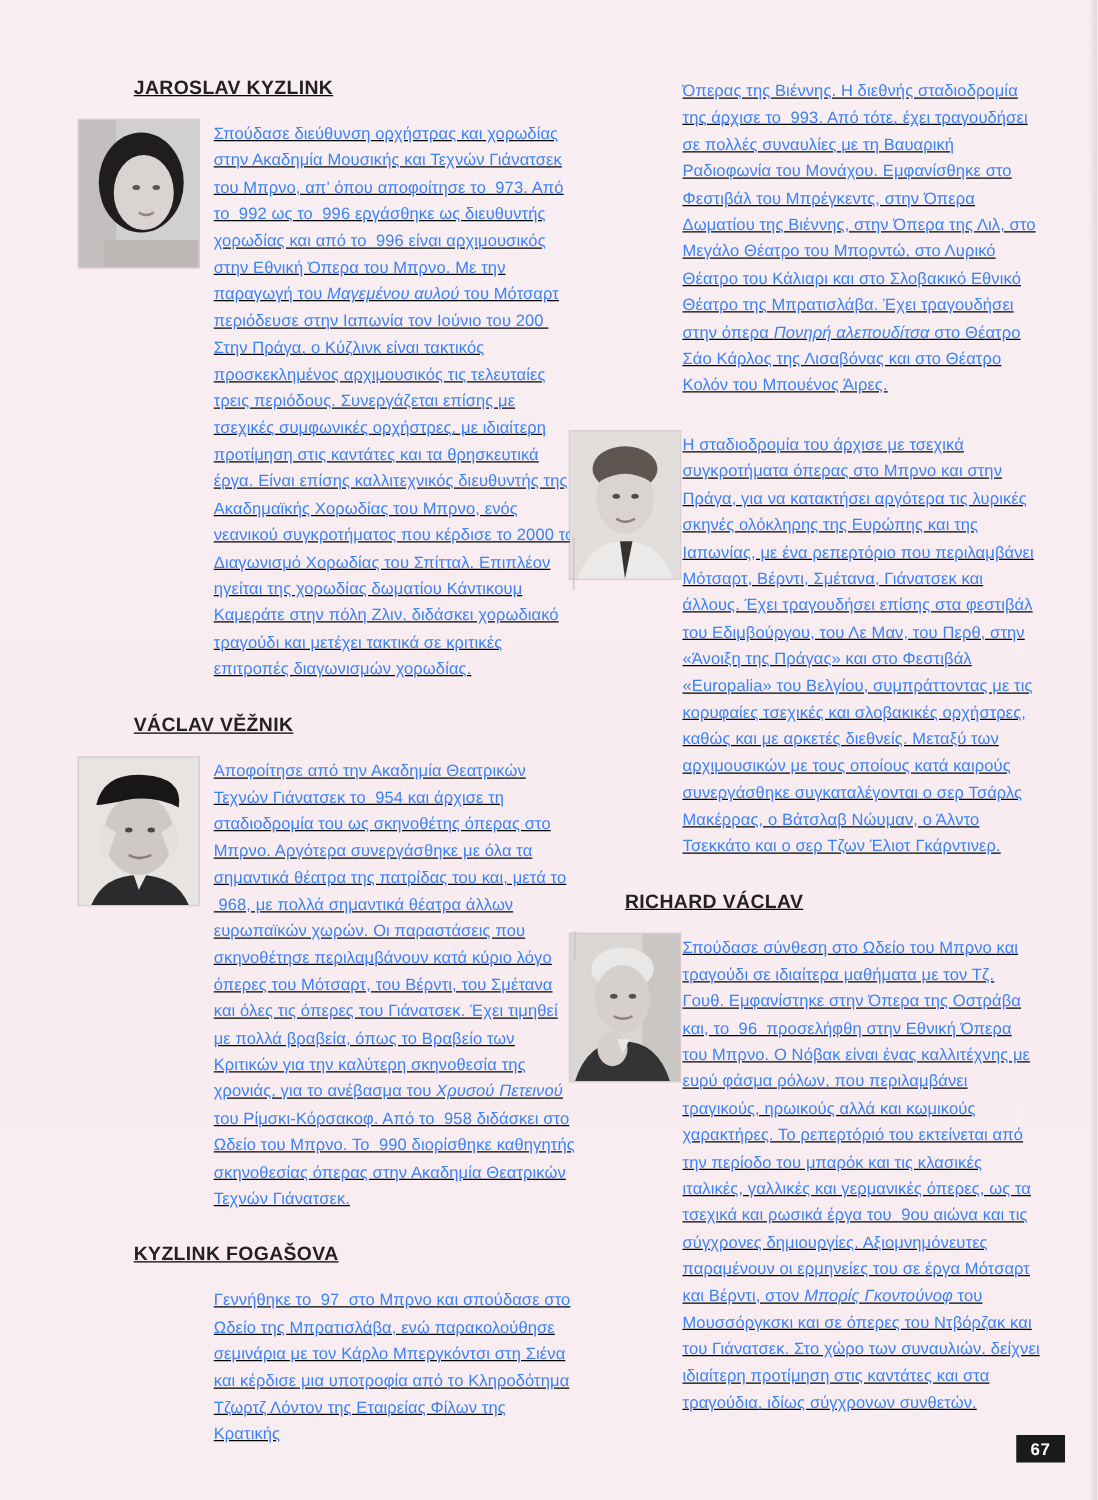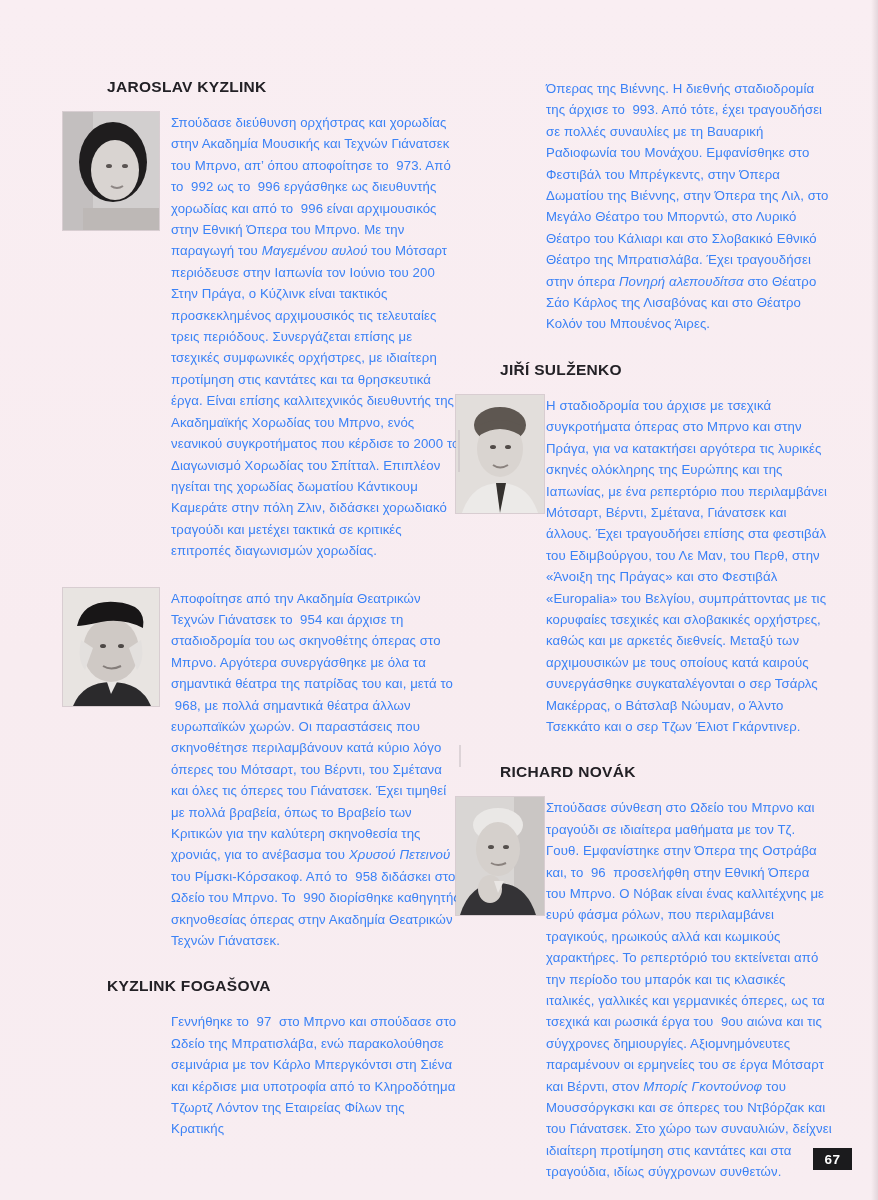--- a/index.html
+++ b/index.html
@@ -6,21 +6,21 @@
   body { width:878px; height:1200px; position:relative; overflow:hidden;
          font-family:"Liberation Sans", sans-serif;
          background:linear-gradient(180deg,#f9eef2 0%,#f8ecf0 55%,#f8edf1 100%); }
   .page { position:absolute; inset:0; }
   .edge-shade { position:absolute; right:0; top:0; width:7px; height:100%;
                 background:linear-gradient(90deg, rgba(170,150,160,0) 0%, rgba(150,130,140,.22) 100%); }
   .scan-line { position:absolute; width:2px; background:#c6bfc2; opacity:.55; }
   .scan-line.a { left:458px; top:430px; height:42px; }
   .scan-line.b { left:459px; top:745px; height:22px; }
 
-  .col { position:absolute; top:78px; }
+  .col { position:absolute; top:62px;text-decoration:underline; }
   .col-left  { left:63px;  width:398px; }
   .col-right { left:456px; width:376px; }
 
   .bio { margin-bottom:26px; }
   .bio h2 { margin:0 0 16px 44px; font-size:15.5px; font-weight:bold;
             letter-spacing:.3px; color:#232126; }
   .row { display:flex; align-items:flex-start; }
   .gutter { flex:none; }
   .col-left  .gutter { width:108px; }
   .col-right .gutter { width:90px; }
@@ -59,20 +59,21 @@
               <ellipse cx="62" cy="54" rx="3" ry="2" fill="#5a5452"></ellipse>
               <path d="M48 74 Q54 78 60 74" stroke="#8d8684" stroke-width="2" fill="none"></path>
             </svg>
           </span>
         </div>
         <p class="bio-text">Σπούδασε διεύθυνση ορχήστρας και χορωδίας στην Ακαδημία Μουσικής και Τεχνών Γιάνατσεκ του Μπρνο, απ’ όπου αποφοίτησε το &nbsp;973. Από το &nbsp;992 ως το &nbsp;996 εργάσθηκε ως διευθυντής χορωδίας και από το &nbsp;996 είναι αρχιμουσικός στην Εθνική Όπερα του Μπρνο. Με την παραγωγή του <i>Μαγεμένου αυλού</i> του Μότσαρτ περιόδευσε στην Ιαπωνία τον Ιούνιο του 200&nbsp; Στην Πράγα, ο Κύζλινκ είναι τακτικός προσκεκλημένος αρχιμουσικός τις τελευταίες τρεις περιόδους. Συνεργάζεται επίσης με τσεχικές συμφωνικές ορχήστρες, με ιδιαίτερη προτίμηση στις καντάτες και τα θρησκευτικά έργα. Είναι επίσης καλλιτεχνικός διευθυντής της Ακαδημαϊκής Χορωδίας του Μπρνο, ενός νεανικού συγκροτήματος που κέρδισε το 2000 το Διαγωνισμό Χορωδίας του Σπίτταλ. Επιπλέον ηγείται της χορωδίας δωματίου Κάντικουμ Καμεράτε στην πόλη Ζλιν, διδάσκει χορωδιακό τραγούδι και μετέχει τακτικά σε κριτικές επιτροπές διαγωνισμών χορωδίας.</p>
       </div>
     </section>
 
     <section class="bio">
+      <h2>VÁCLAV VĚŽNIK</h2>
       <div class="row">
         <div class="gutter">
           <span class="photo">
             <svg viewBox="0 0 96 118" preserveAspectRatio="none">
               <rect width="96" height="118" fill="#e8e4e1"></rect>
               <ellipse cx="48" cy="62" rx="28" ry="32" fill="#cfc9c5"></ellipse>
               <path d="M14 38 Q20 12 52 14 Q84 16 80 40 Q60 30 38 34 Q20 38 14 38 Z" fill="#181617"></path>
               <path d="M18 52 Q14 72 22 82 L30 60 Z" fill="#e3e0de"></path>
               <path d="M78 52 Q82 72 74 82 L66 60 Z" fill="#e3e0de"></path>
               <ellipse cx="40" cy="58" rx="3" ry="2" fill="#4d4846"></ellipse>
@@ -100,21 +101,20 @@
   <div class="col col-right">
 
     <section class="bio">
       <div class="row">
         <div class="gutter"></div>
         <p class="bio-text">Όπερας της Βιέννης. Η διεθνής σταδιοδρομία της άρχισε το &nbsp;993. Από τότε, έχει τραγουδήσει σε πολλές συναυλίες με τη Βαυαρική Ραδιοφωνία του Μονάχου. Εμφανίσθηκε στο Φεστιβάλ του Μπρέγκεντς, στην Όπερα Δωματίου της Βιέννης, στην Όπερα της Λιλ, στο Μεγάλο Θέατρο του Μπορντώ, στο Λυρικό Θέατρο του Κάλιαρι και στο Σλοβακικό Εθνικό Θέατρο της Μπρατισλάβα. Έχει τραγουδήσει στην όπερα <i>Πονηρή αλεπουδίτσα</i> στο Θέατρο Σάο Κάρλος της Λισαβόνας και στο Θέατρο Κολόν του Μπουένος Άιρες.</p>
       </div>
     </section>
 
     <section class="bio">
-      <h2>JIŘÍ SULŽENKO</h2>
       <div class="row">
         <div class="gutter">
           <span class="photo">
             <svg viewBox="0 0 88 118" preserveAspectRatio="none">
               <rect width="88" height="118" fill="#e2dedb"></rect>
               <ellipse cx="44" cy="30" rx="26" ry="18" fill="#5e5751"></ellipse>
               <ellipse cx="44" cy="54" rx="23" ry="28" fill="#d9d4d0"></ellipse>
               <path d="M24 40 Q44 28 64 40 L64 30 Q44 20 24 30 Z" fill="#5e5751"></path>
               <ellipse cx="37" cy="52" rx="3" ry="2" fill="#514b48"></ellipse>
               <ellipse cx="52" cy="52" rx="3" ry="2" fill="#514b48"></ellipse>
@@ -122,21 +122,21 @@
               <path d="M6 118 Q16 88 44 88 Q72 88 82 118 Z" fill="#eceae8"></path>
               <path d="M40 88 L44 118 L50 88 Z" fill="#35322f"></path>
             </svg>
           </span>
         </div>
         <p class="bio-text">Η σταδιοδρομία του άρχισε με τσεχικά συγκροτήματα όπερας στο Μπρνο και στην Πράγα, για να κατακτήσει αργότερα τις λυρικές σκηνές ολόκληρης της Ευρώπης και της Ιαπωνίας, με ένα ρεπερτόριο που περιλαμβάνει Μότσαρτ, Βέρντι, Σμέτανα, Γιάνατσεκ και άλλους. Έχει τραγουδήσει επίσης στα φεστιβάλ του Εδιμβούργου, του Λε Μαν, του Περθ, στην «Άνοιξη της Πράγας» και στο Φεστιβάλ «Europalia» του Βελγίου, συμπράττοντας με τις κορυφαίες τσεχικές και σλοβακικές ορχήστρες, καθώς και με αρκετές διεθνείς. Μεταξύ των αρχιμουσικών με τους οποίους κατά καιρούς συνεργάσθηκε συγκαταλέγονται ο σερ Τσάρλς Μακέρρας, ο Βάτσλαβ Νώυμαν, ο Άλντο Τσεκκάτο και ο σερ Τζων Έλιοτ Γκάρντινερ.</p>
       </div>
     </section>
 
     <section class="bio">
-      <h2>RICHARD NOVÁK</h2>
+      <h2>RICHARD VÁCLAV</h2>
       <div class="row">
         <div class="gutter">
           <span class="photo">
             <svg viewBox="0 0 88 118" preserveAspectRatio="none">
               <rect width="88" height="118" fill="#d9d6d4"></rect>
               <rect x="58" width="30" height="118" fill="#cac6c4"></rect>
               <ellipse cx="42" cy="28" rx="25" ry="17" fill="#eae8e6"></ellipse>
               <ellipse cx="42" cy="52" rx="22" ry="27" fill="#d5d0cc"></ellipse>
               <ellipse cx="35" cy="50" rx="3" ry="2" fill="#55504d"></ellipse>
               <ellipse cx="50" cy="50" rx="3" ry="2" fill="#55504d"></ellipse>

